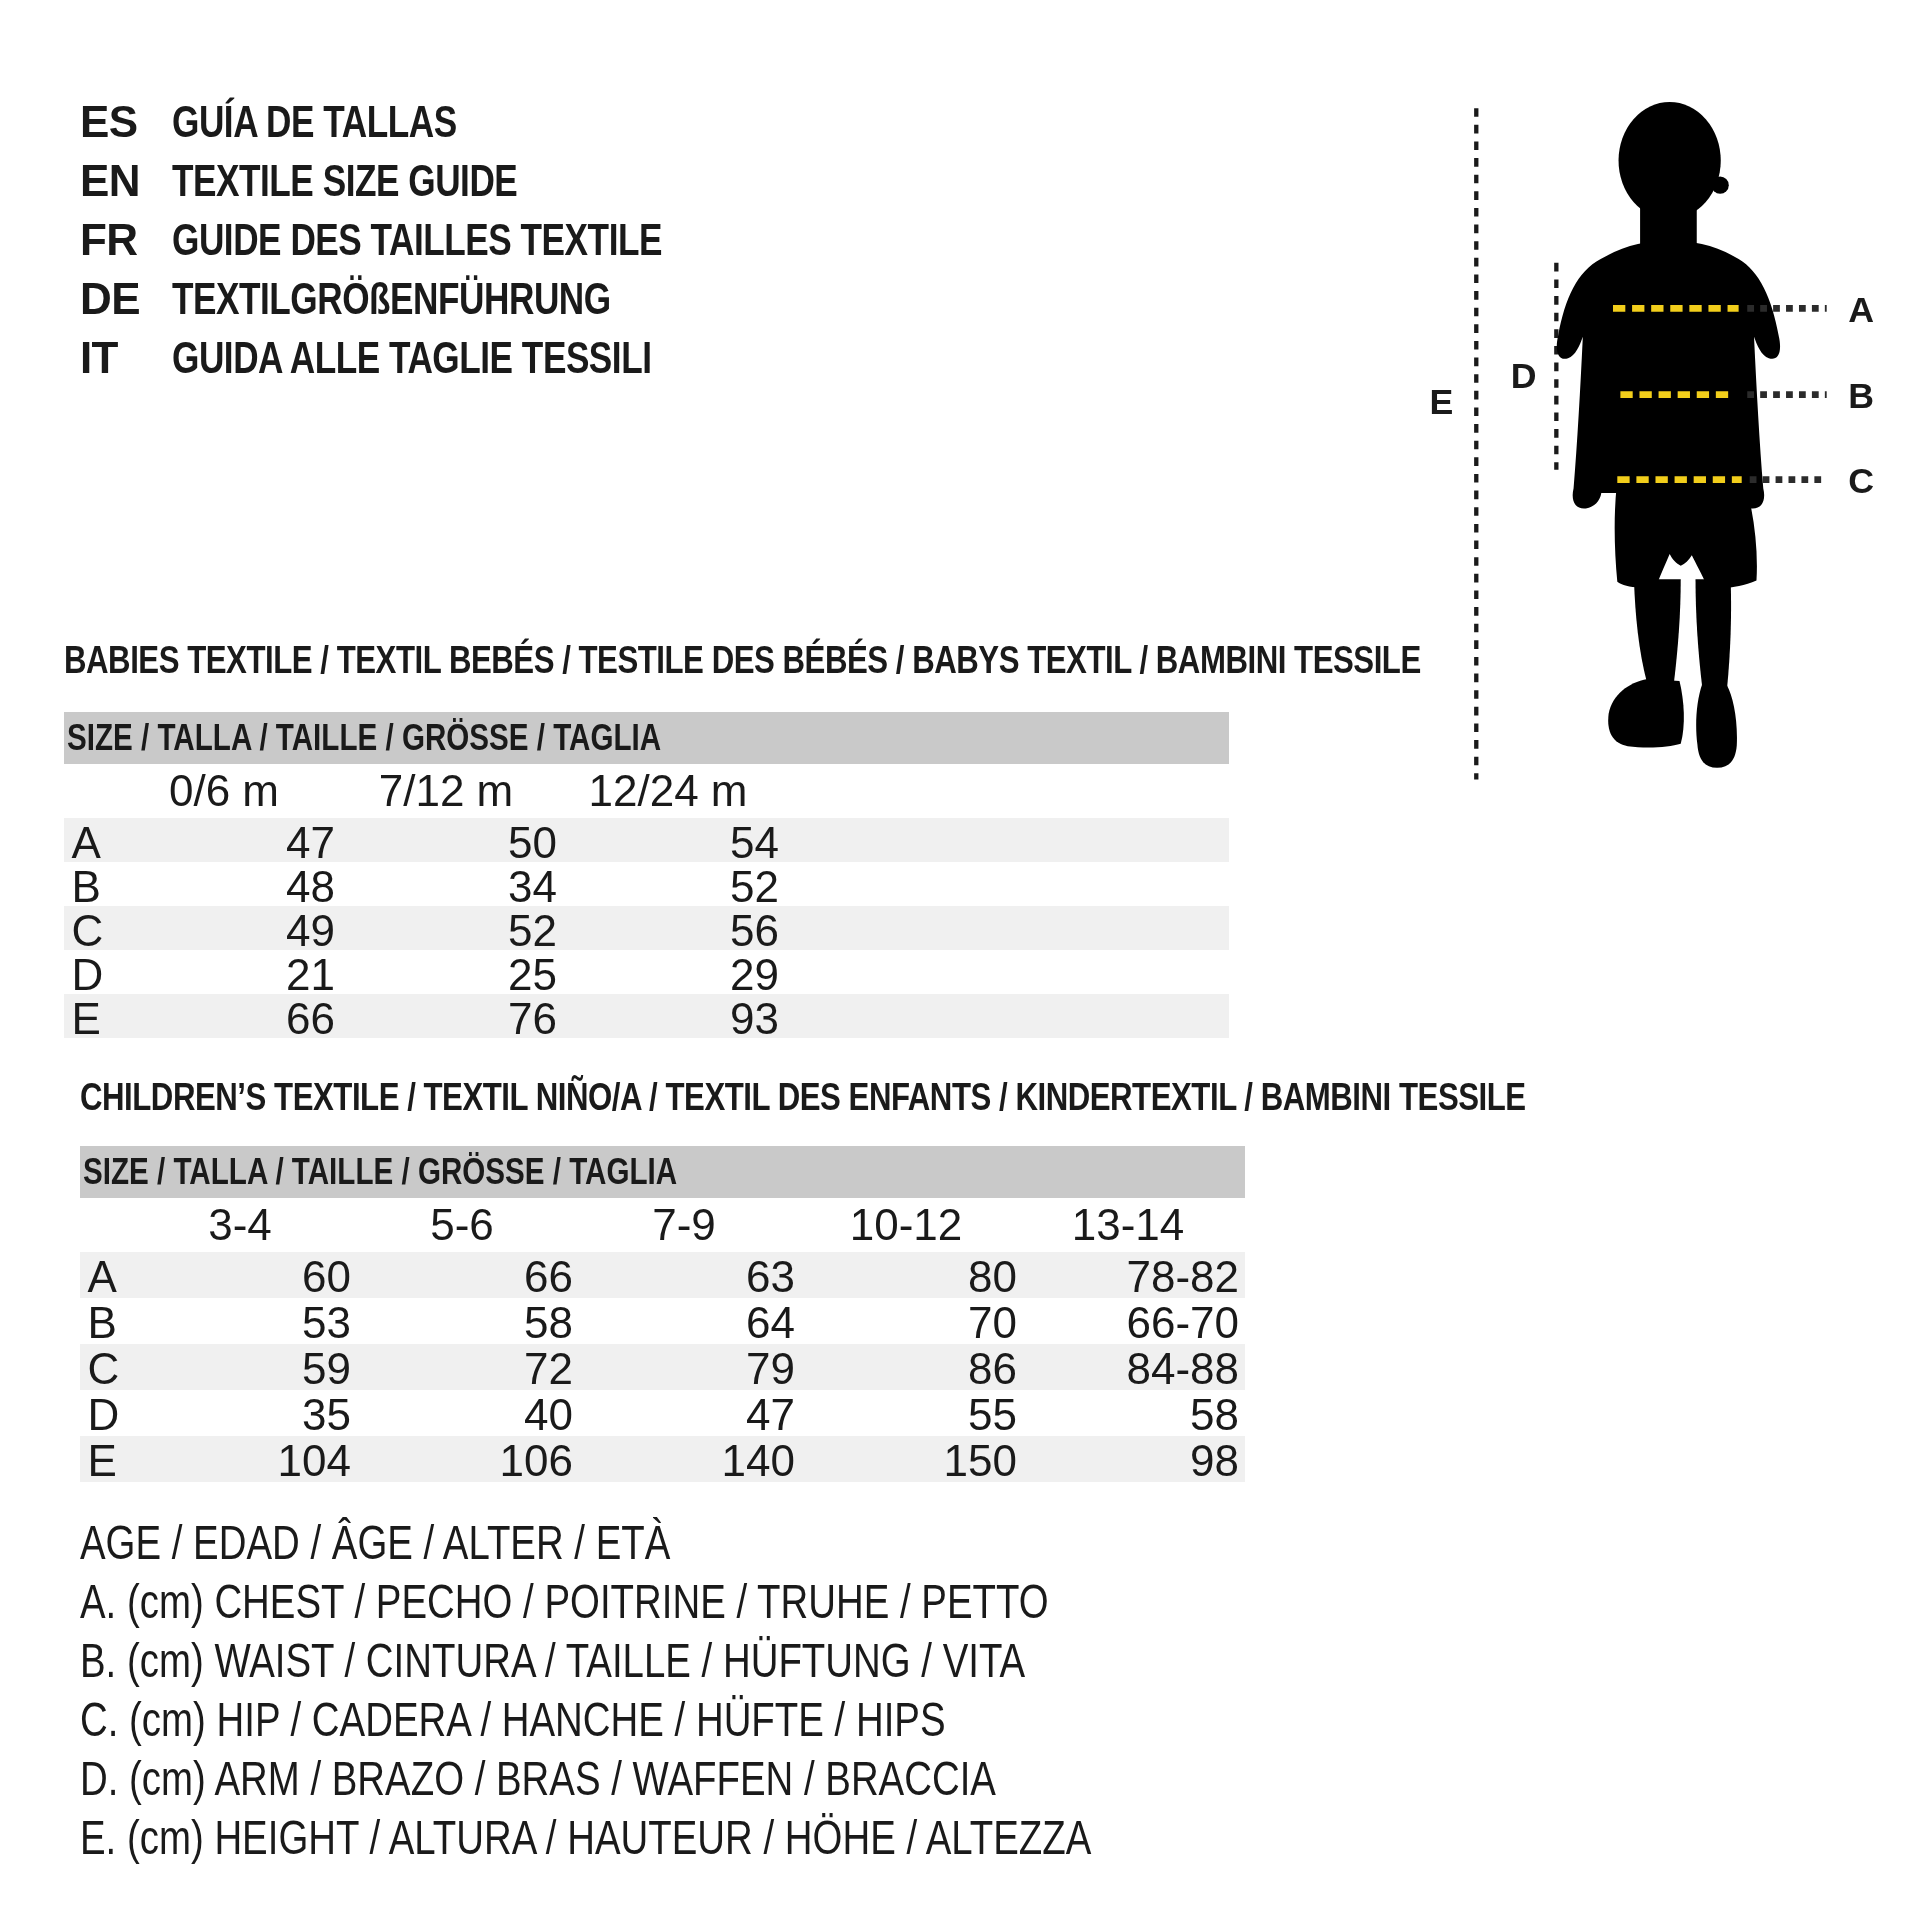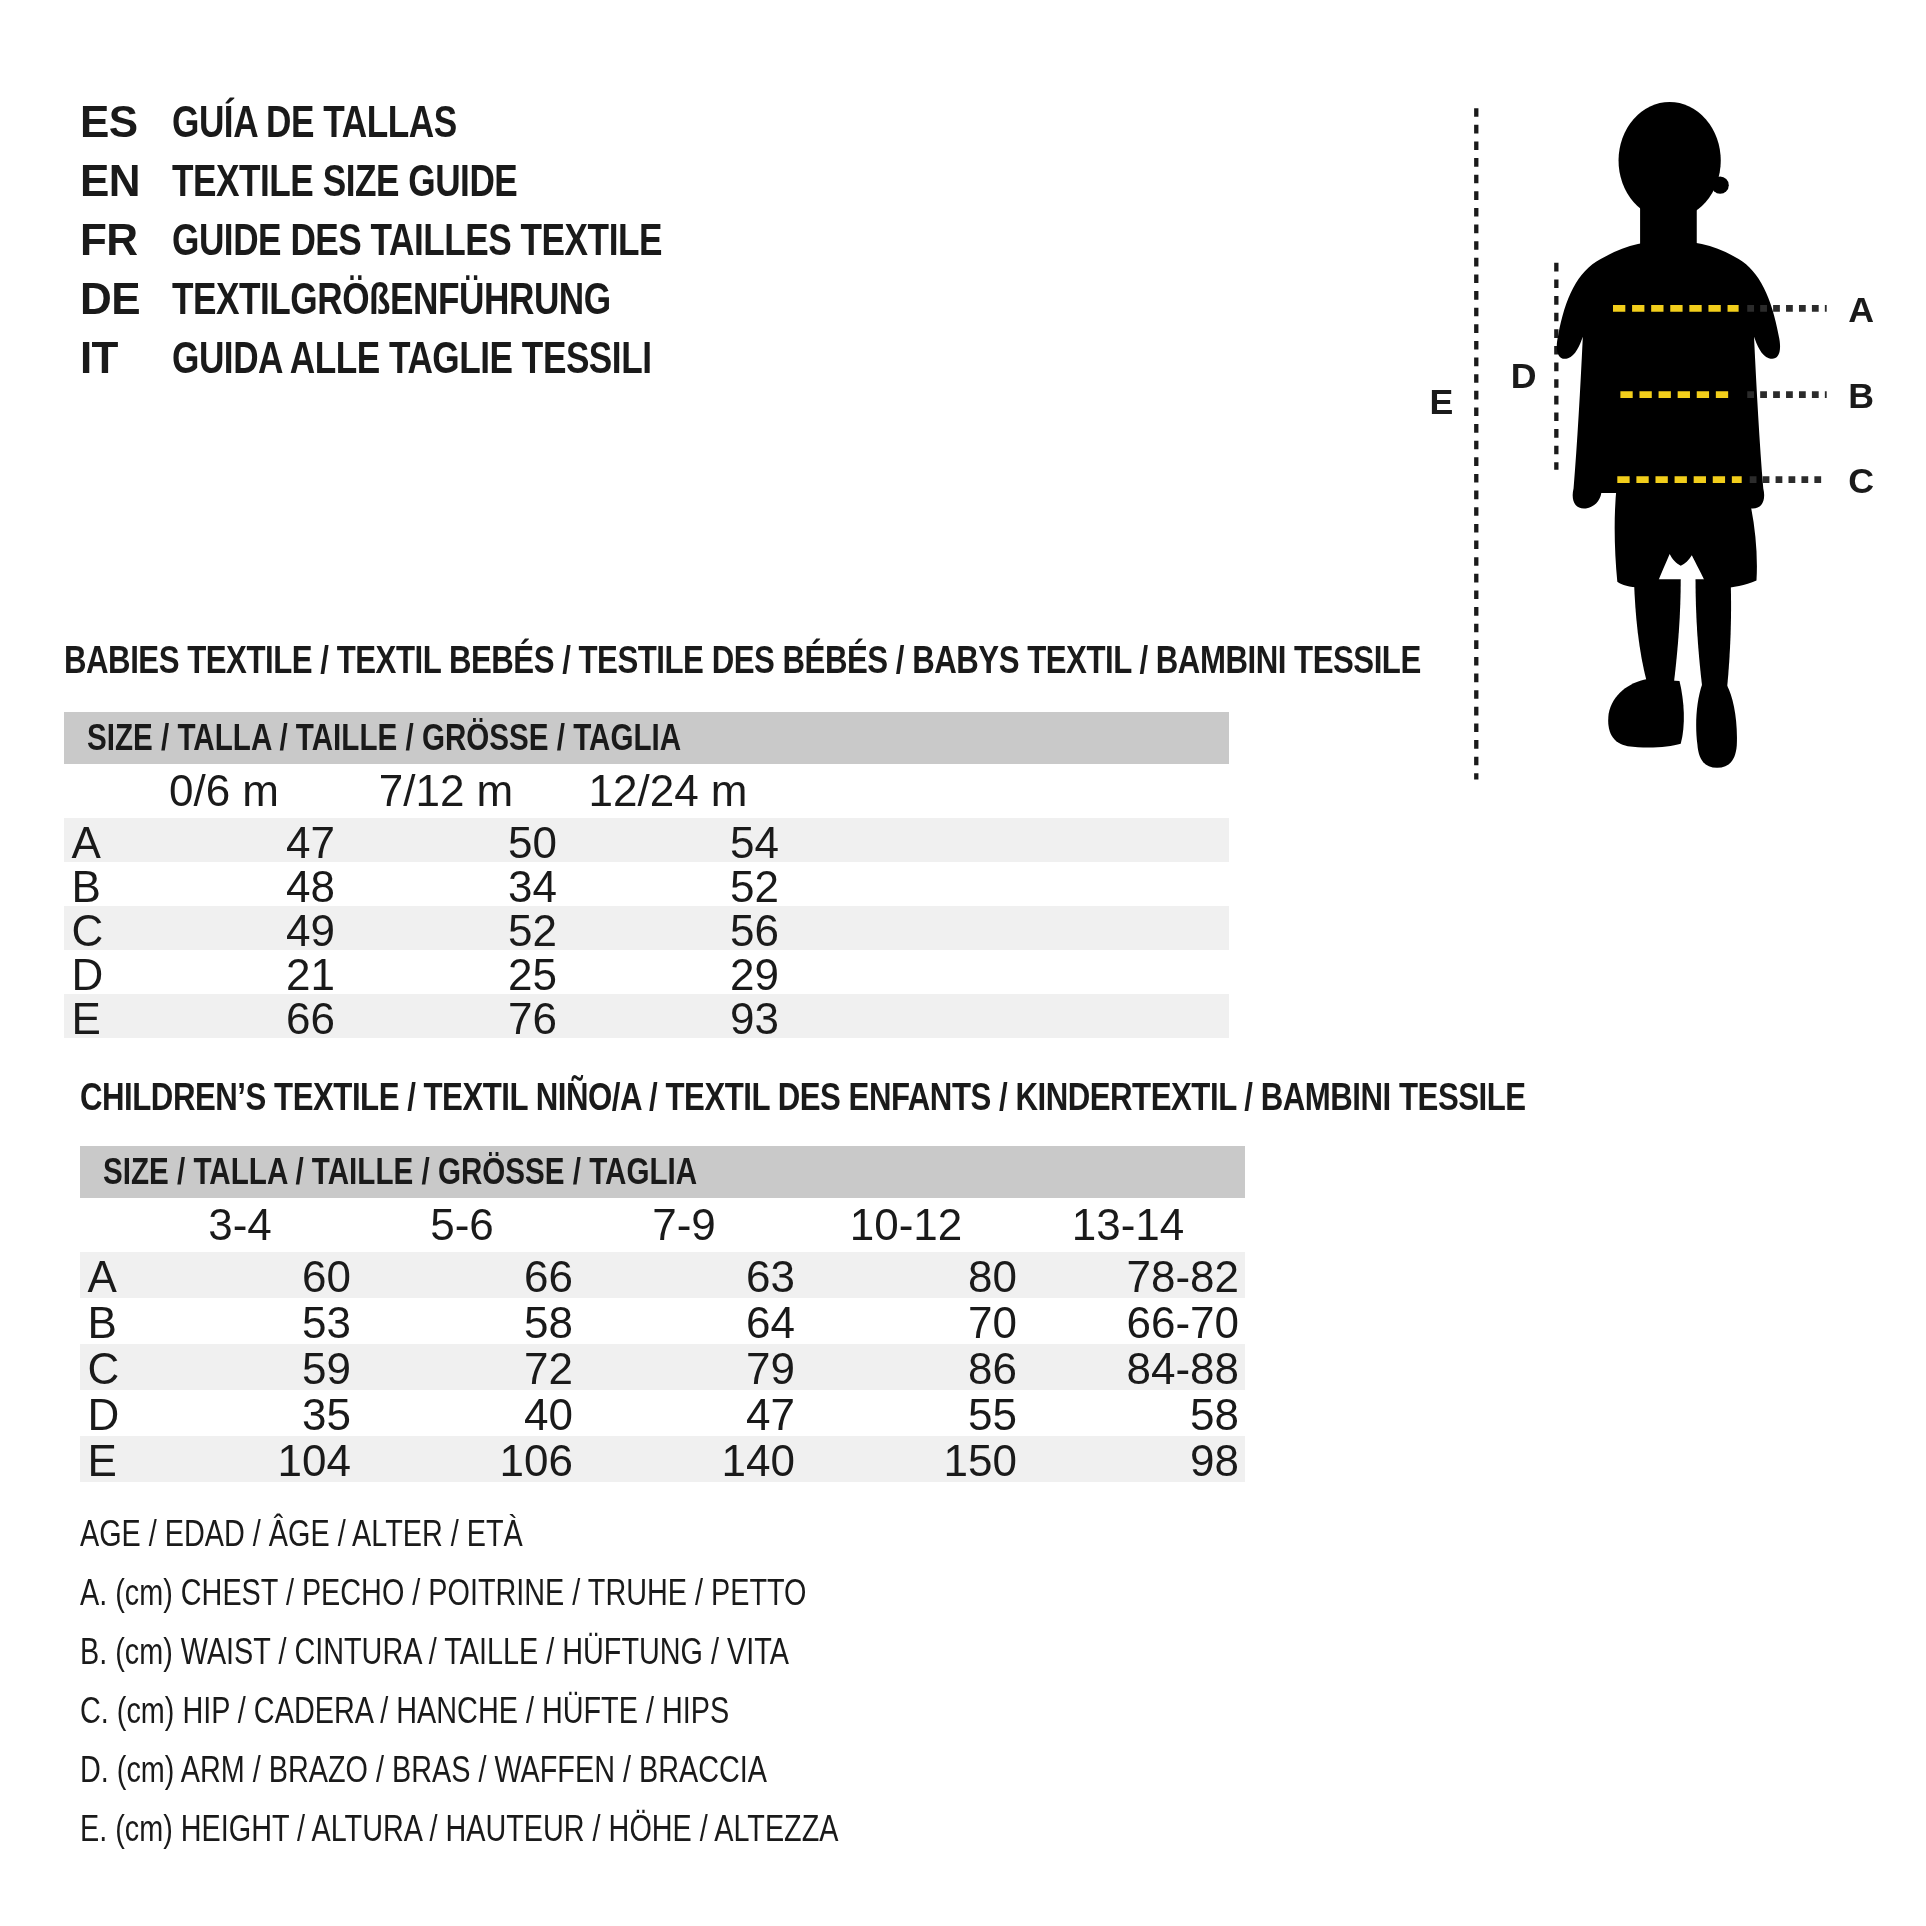--- a/index.html
+++ b/index.html
@@ -14,31 +14,31 @@
 
   
   .babies-section{position:absolute;left:64px;top:638px;width:1165px}
   .children-section{position:absolute;left:80px;top:1075px;width:1165px}
   .section-title{font-size:39px;font-weight:700;line-height:43px;white-space:nowrap;letter-spacing:-0.6px}
 
   
   .size-table{margin-top:31px}
   .children-section .size-table{margin-top:28px}
   .size-bar{height:52px;background:#c9c9c9;display:flex;align-items:center;
-            padding-left:23px;font-size:37px;font-weight:700}
+            padding-left:3px;font-size:37px;font-weight:700}
   .row{display:grid;align-items:center;font-size:44px}
   .row.cols{height:54px}
   .col-h{text-align:center}
   .row.data .cell{text-align:right}
   .row.data .row-label{padding-left:7.4px}
   .row.alt{background:#f0f0f0}
 
   
   .legend{position:absolute;left:80px;top:1513px}
-  .legend-line{height:59px;display:flex;font-size:36px}
+  .legend-line{height:59px;display:flex;align-items:center;font-size:48px}
 
   
   .figure{position:absolute;left:1417px;top:62px}
   .figure text{font-family:"Liberation Sans","DejaVu Sans",sans-serif;font-weight:700;fill:#1a1a1a}
 </style>
 </head>
 <body>
 
 <div class="page">
 

